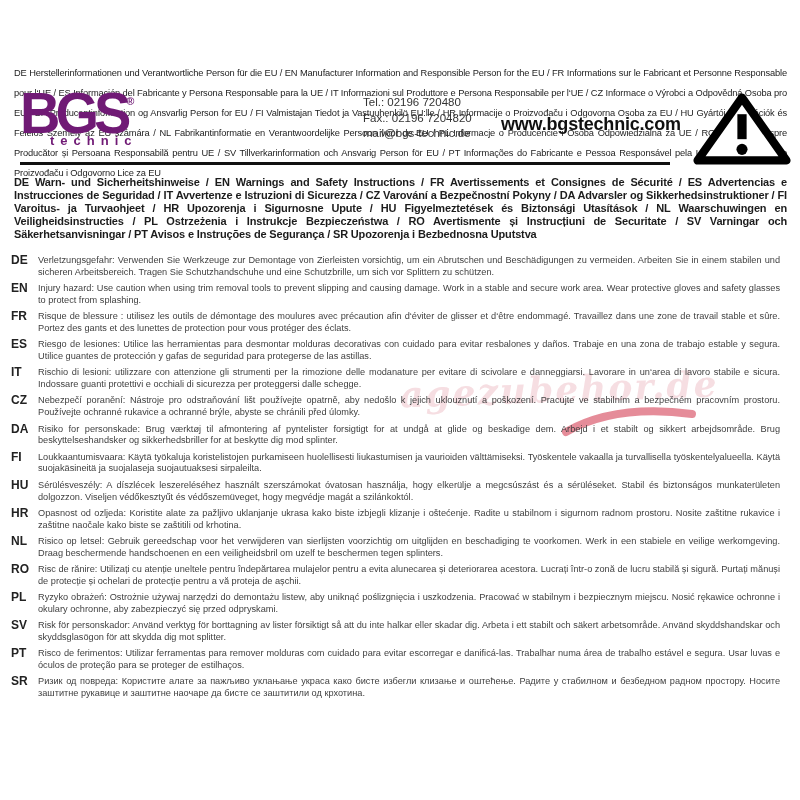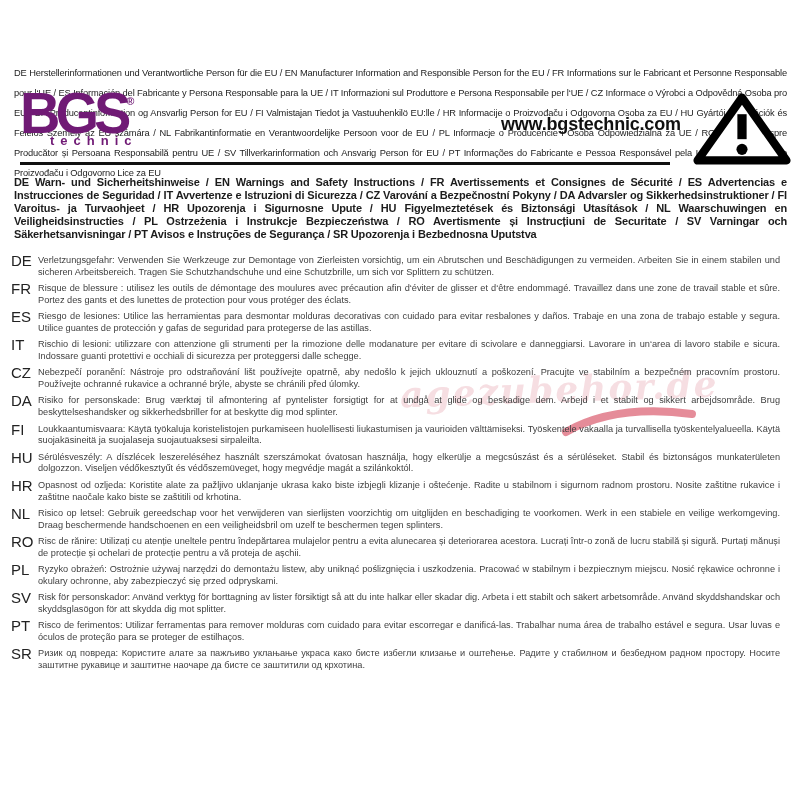--- a/index.html
+++ b/index.html
@@ -33,21 +33,21 @@
   .warn-triangle{position:absolute;left:676px;top:2px;width:104px;height:74px;}
   .divider{position:absolute;top:162px;left:20px;width:650px;height:3px;background:#101010;}
   .warn-header{
     position:absolute;top:176px;left:14px;width:773px;
     font-weight:bold;font-size:11px;line-height:13px;letter-spacing:-0.15px;
     color:#1c1c1c;text-align:justify;
   }
   .safety-list{position:absolute;top:255px;left:11px;width:769px;}
   .safety-row{display:flex;margin-bottom:4.5px;}
   .safety-code{
-    flex:none;width:20px;font-weight:normal;font-size:15px;line-height:11.8px;color:#222;
+    flex:none;width:20px;font-weight:bold;font-size:12px;line-height:11.8px;color:#222;
   }
   .safety-text{
     flex:1;font-size:9.2px;line-height:11.8px;color:#3f3f3f;text-align:justify;
     padding-left:7px;
   }
   .watermark{
     position:absolute;left:400px;top:368px;width:320px;
     font-family:"DejaVu Serif",serif;font-style:italic;font-weight:bold;
     font-size:36px;letter-spacing:2px;color:rgba(232,167,178,0.38);
     transform:rotate(-2deg);pointer-events:none;white-space:nowrap;
@@ -64,36 +64,45 @@
     <path d="M6 34 Q 55 6 132 16" fill="none" stroke="rgba(207,46,69,0.55)" stroke-width="8" stroke-linecap="round"></path>
   </svg>
 
   <div class="top-info">DE Herstellerinformationen und Verantwortliche Person für die EU  /  EN Manufacturer Information and Responsible Person for the EU  /  FR Informations sur le Fabricant et Personne Responsable pour l‘UE  /  ES Información del Fabricante y Persona Responsable para la UE  /  IT Informazioni sul Produttore e Persona Responsabile per l‘UE  /  CZ Informace o Výrobci a Odpovědná Osoba pro EU  /  DA Producentinformation og Ansvarlig Person for EU  /  FI Valmistajan Tiedot ja Vastuuhenkilö EU:lle  /  HR Informacije o Proizvođaču i Odgovorna Osoba za EU  /  HU Gyártói Információk és Felelős Személy az EU számára  /  NL Fabrikantinformatie en Verantwoordelijke Persoon voor de EU  /  PL Informacje o Producencie i Osoba Odpowiedzialna za UE  /  RO Informații despre Producător și Persoana Responsabilă pentru UE  /  SV Tillverkarinformation och Ansvarig Person för EU  /  PT Informações do Fabricante e Pessoa Responsável pela UE  /  SR Informacije o Proizvođaču i Odgovorno Lice za EU</div>
 
   <div class="brand">
     <div class="logo">
       <span class="logo-main">BGS</span><span class="logo-reg">®</span>
       <div class="logo-sub">technic</div>
     </div>
+    <div class="contact">
+      <div>Tel.: 02196 720480</div>
+      <div>Fax.: 02196 7204820</div>
+      <div>mail@bgs-technic.de</div>
+    </div>
     <div class="website">www.bgstechnic.com</div>
     <svg class="warn-triangle" viewBox="0 0 110 80">
       <path d="M55 6 L103 74 L7 74 Z" fill="#ffffff" stroke="#000000" stroke-width="9" stroke-linejoin="round"></path>
       <path d="M55 24 L55 51" fill="none" stroke="#000000" stroke-width="10" stroke-linecap="butt"></path>
       <circle cx="55" cy="62" r="6" fill="#000000"></circle>
     </svg>
   </div>
 
   <div class="divider"></div>
 
   <div class="warn-header">DE Warn- und Sicherheitshinweise  /  EN Warnings and Safety Instructions  /  FR Avertissements et Consignes de Sécurité  /  ES Advertencias e Instrucciones de Seguridad  /  IT Avvertenze e Istruzioni di Sicurezza  /  CZ Varování a Bezpečnostní Pokyny  /  DA Advarsler og Sikkerhedsinstruktioner  /  FI Varoitus- ja Turvaohjeet  /  HR Upozorenja i Sigurnosne Upute  /  HU Figyelmeztetések és Biztonsági Utasítások  /  NL Waarschuwingen en Veiligheidsinstructies  /  PL Ostrzeżenia i Instrukcje Bezpieczeństwa  /  RO Avertismente și Instrucțiuni de Securitate  /  SV Varningar och Säkerhetsanvisningar  /  PT Avisos e Instruções de Segurança  /  SR Upozorenja i Bezbednosna Uputstva</div>
 
   <div class="safety-list">
     <div class="safety-row">
       <div class="safety-code">DE</div>
       <div class="safety-text">Verletzungsgefahr: Verwenden Sie Werkzeuge zur Demontage von Zierleisten vorsichtig, um ein Abrutschen und Beschädigungen zu vermeiden. Arbeiten Sie in einem stabilen und sicheren Arbeitsbereich. Tragen Sie Schutzhandschuhe und eine Schutzbrille, um sich vor Splittern zu schützen.</div>
+    </div>
+    <div class="safety-row">
+      <div class="safety-code">EN</div>
+      <div class="safety-text">Injury hazard: Use caution when using trim removal tools to prevent slipping and causing damage. Work in a stable and secure work area. Wear protective gloves and safety glasses to protect from splashing.</div>
     </div>
     <div class="safety-row">
       <div class="safety-code">FR</div>
       <div class="safety-text">Risque de blessure : utilisez les outils de démontage des moulures avec précaution afin d‘éviter de glisser et d‘être endommagé. Travaillez dans une zone de travail stable et sûre. Portez des gants et des lunettes de protection pour vous protéger des éclats.</div>
     </div>
     <div class="safety-row">
       <div class="safety-code">ES</div>
       <div class="safety-text">Riesgo de lesiones: Utilice las herramientas para desmontar molduras decorativas con cuidado para evitar resbalones y daños. Trabaje en una zona de trabajo estable y segura. Utilice guantes de protección y gafas de seguridad para protegerse de las astillas.</div>
     </div>
     <div class="safety-row">

